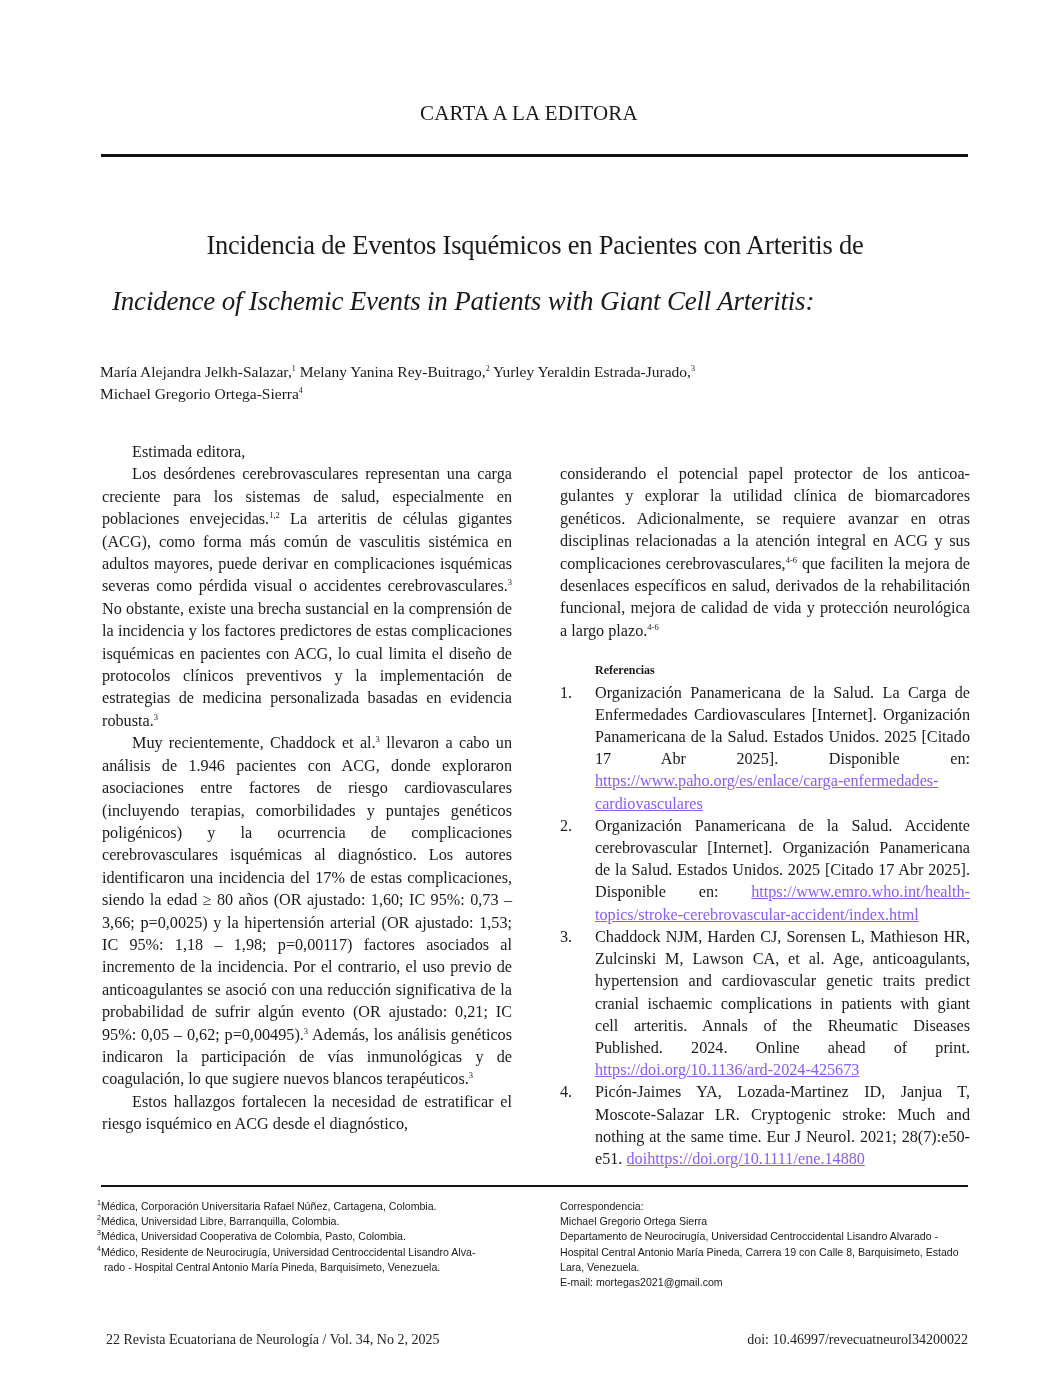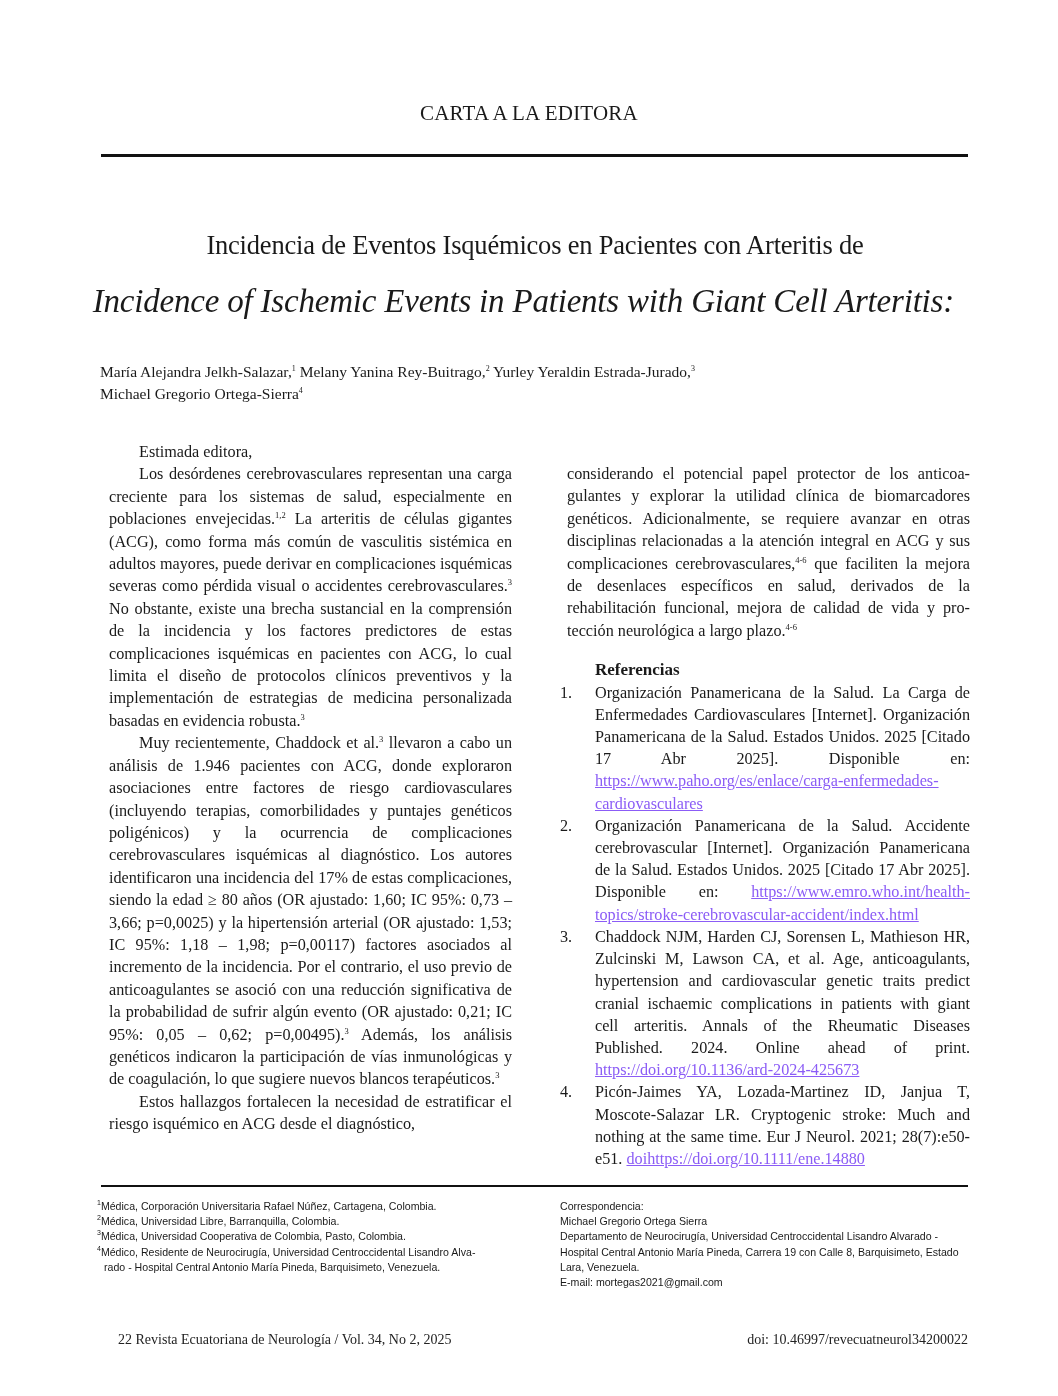--- a/index.html
+++ b/index.html
@@ -18,43 +18,43 @@
       position: absolute; left: 101px; width: 867px; top: 154px;
       height: 3px; background: #111;
     }
     .title-es {
       position: absolute; left: 100px; width: 870px; top: 203px;
       text-align: center; font-size: 26.5px; line-height: 36px;
       letter-spacing: -0.2px;
       margin-top: 24px;
     }
     .title-en {
-      position: absolute; left: 84px; width: 870px; top: 286px;
-      text-align: right; font-size: 33px; line-height: 31px;
+      position: absolute; left: 112px; width: 870px; top: 286px;
+      text-align: left; font-size: 27px; line-height: 31px;
       font-style: italic; letter-spacing: -0.2px;
     }
     .authors {
       position: absolute; left: 100px; width: 870px; top: 361px;
       font-size: 15.5px; line-height: 22px;
     }
     .authors sup { font-size: 8px; vertical-align: super; line-height: 0; }
 
     .col {
       position: absolute; width: 410px;
       font-size: 16.2px; line-height: 22.4px;
       text-align: justify; hyphens: manual;
     }
     .col-left { left: 102px; top: 441px; }
     .col-right { left: 560px; top: 463px; }
-    .col p { text-indent: 30px; margin-left: 7px; }
+    .col p { text-indent: 30px; }
     .col p.noindent { text-indent: 0; }
     sup.ref { font-size: 8.5px; vertical-align: super; line-height: 0; }
 
     .refs-head {
-      font-weight: bold; font-size: 17px; margin-top: 17px;
+      font-weight: bold; font-size: 12px; margin-top: 17px;
       padding-left: 35px;
     }
     .ref-list { list-style: none; margin-top: 0; }
     .ref-item {
       position: relative; padding-left: 35px;
       font-size: 16.2px; line-height: 22.2px; text-align: justify;
       margin-bottom: 0px;
     }
     .ref-num { position: absolute; left: 0; top: 0; }
     .ref-link { color: #8b5cf6; text-decoration: underline; }
@@ -72,21 +72,21 @@
     .notes-right { left: 560px; width: 420px; }
     .notes sup { font-size: 7px; vertical-align: super; line-height: 0; }
     .aff-line { white-space: nowrap; }
     .aff-cont { padding-left: 7px; }
 
     .footer {
       position: absolute; top: 1332px; font-size: 14px;
       font-family: "Liberation Serif", "DejaVu Serif", serif;
       color: #222;
     }
-    .footer-left { left: 118px; }
+    .footer-left { left: 106px; }
     .footer-right { right: 90px; }
   </style>
 </head>
 <body>
 
 <div class="section-label">CARTA A LA EDITORA</div>
 <div class="top-rule"></div>
 
 <div class="title-es">
   <div>Incidencia de Eventos Isquémicos en Pacientes con Arteritis de</div>

